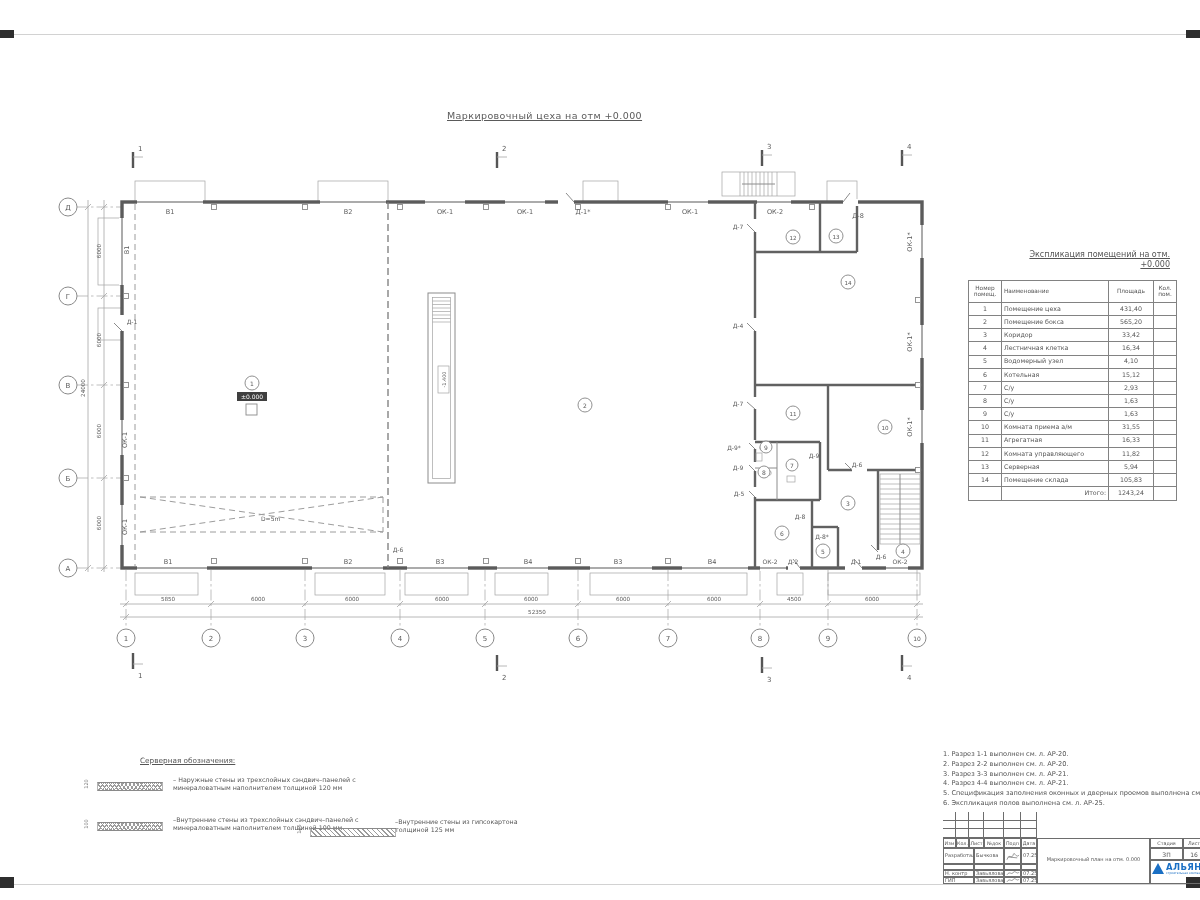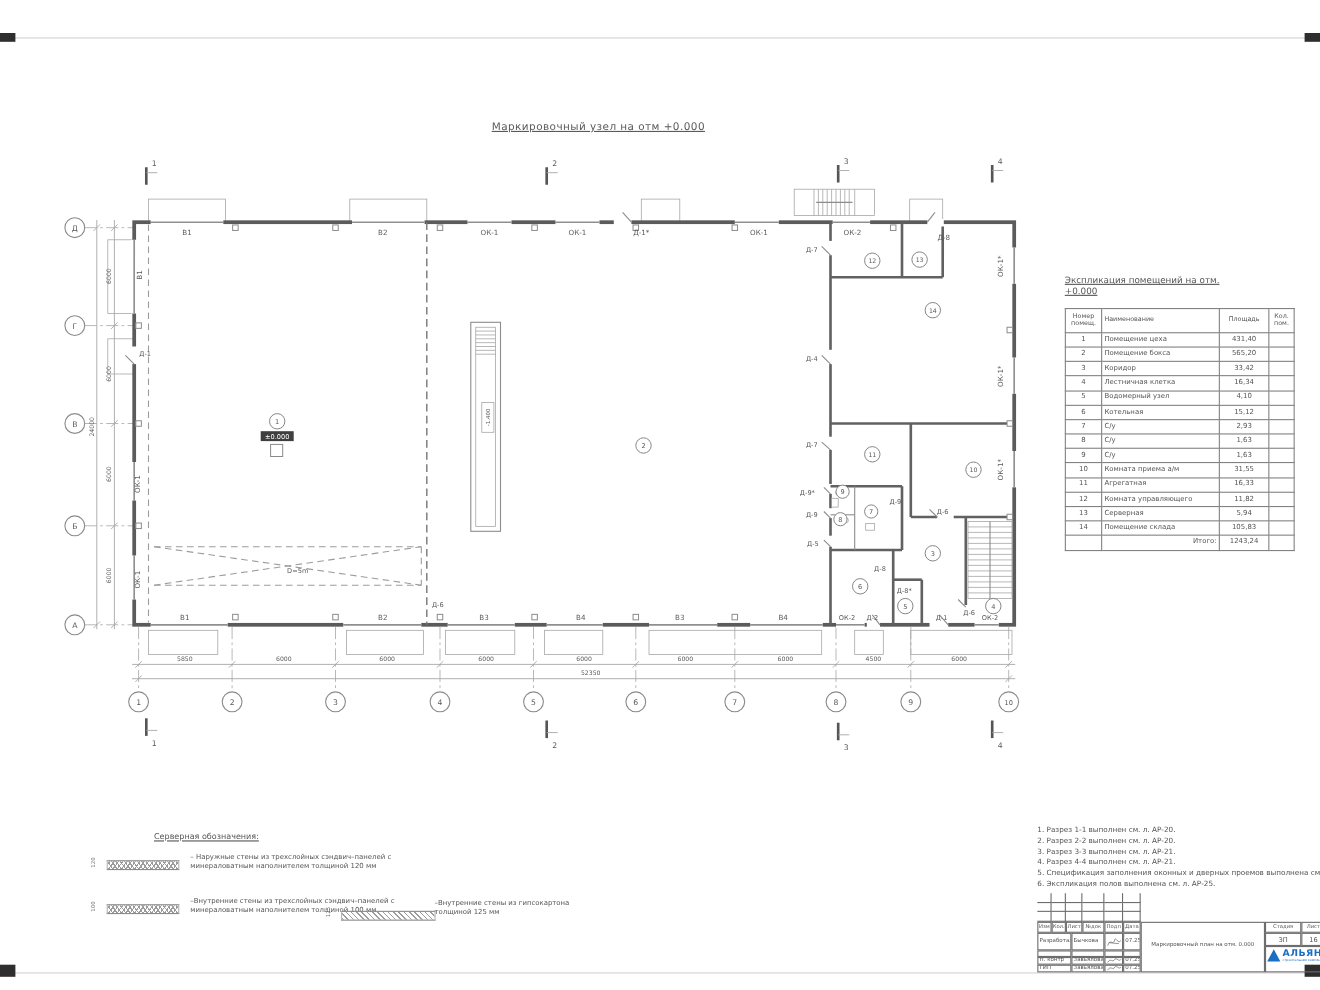--- a/index.html
+++ b/index.html
@@ -27,21 +27,21 @@
   .sq{fill:#fff;stroke:#8a8a8a;stroke-width:.9}
   .bub{fill:#fff;stroke:#8a8a8a;stroke-width:1}
   .rc{fill:#fff;stroke:#858585;stroke-width:.9}
   .sec{stroke:#555;stroke-width:2.4}
   .t5{font-size:5px}.t55{font-size:5.6px}.t6{font-size:6px}.t65{font-size:6.5px}
   .t7{font-size:7px}
   .mid{text-anchor:middle}
   .wt{fill:#fff}
   
   .sched{position:absolute;left:968px;top:250px;width:202px}
-  .sched .ttl{text-align:left;font-size:8px;color:#555;line-height:1.3}
+  .sched .ttl{text-align:right;font-size:8px;color:#555;line-height:1.3}
   .sched .ttl span{text-decoration:underline}
   .sched table{border-collapse:collapse;margin-top:9px;width:200px;table-layout:fixed}
   .sched td,.sched th{border:1px solid #828282;font-size:6.3px;font-weight:normal;
       color:#555;padding:0 2px;height:12.2px;line-height:1.05;overflow:hidden}
   .sched th{font-size:5.8px;text-align:center;height:21px}
   .sched .c0{width:28px;text-align:center}
   .sched .c1{width:102px;text-align:left}
   .sched .c2{width:40px;text-align:center}
   .sched .c3{width:18px}
   
@@ -82,21 +82,21 @@
 
 <div class="sheet">
 
   <div class="frameline" style="top:34px"></div>
   <div class="frameline" style="top:884px"></div>
   <div class="corner" style="left:0;top:30px;width:14px;height:8px"></div>
   <div class="corner" style="left:1186px;top:30px;width:14px;height:8px"></div>
   <div class="corner" style="left:0;top:877px;width:14px;height:11px"></div>
   <div class="corner" style="left:1186px;top:877px;width:14px;height:11px"></div>
 
-  <div class="maintitle">Маркировочный узел на отм +0.000</div>
+  <div class="maintitle">Маркировочный цеха на отм +0.000</div>
 
   <svg class="abs" style="left:40px;top:140px" width="910" height="555" viewBox="40 140 910 555">
 
     <g>
       <line class="dd" x1="126" y1="570" x2="126" y2="628"></line>
         <line class="dd" x1="211" y1="570" x2="211" y2="628"></line>
       <line class="dd" x1="305" y1="570" x2="305" y2="628"></line>
         <line class="dd" x1="400" y1="570" x2="400" y2="628"></line>
       <line class="dd" x1="485" y1="570" x2="485" y2="628"></line>
         <line class="dd" x1="578" y1="570" x2="578" y2="628"></line>

